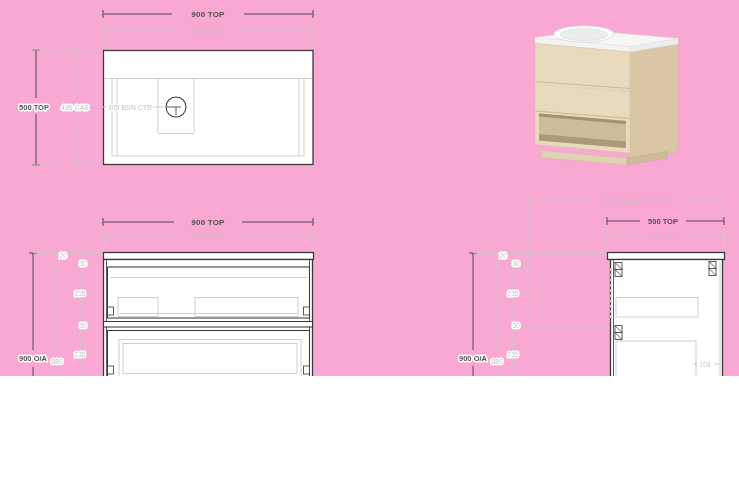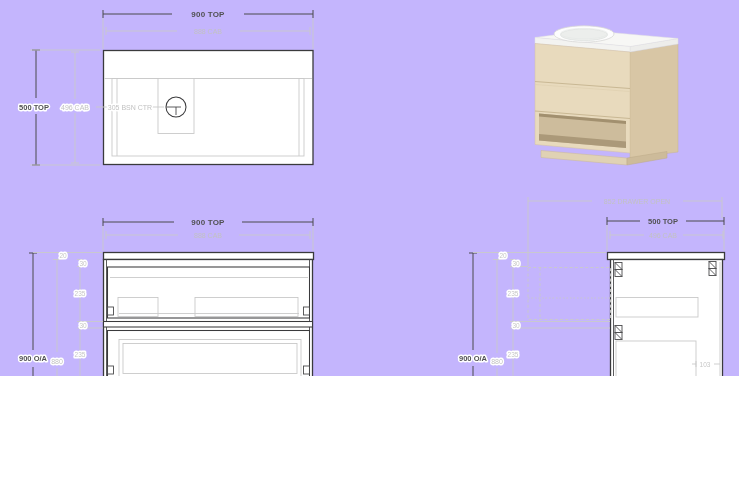--- a/index.html
+++ b/index.html
@@ -1,16 +1,16 @@
 <!DOCTYPE html>
 <html><head>
 <meta charset="utf-8">
 <style>
   html,body{margin:0;padding:0;background:#fff;}
-  .stage{position:relative;width:739px;height:376px;background:#c4b5fd;overflow:hidden;
+  .stage{position:relative;width:739px;height:376px;background:#f9a8d4;overflow:hidden;
          font-family:"Liberation Sans",sans-serif;}
   svg{position:absolute;left:0;top:0;}
   
   .lo{stroke:#3a3a3c;stroke-width:1.3;fill:#fff;}          
   .lo2{stroke:#3a3a3c;stroke-width:1.05;fill:#fff;}
   .ld{stroke:#4a4a4c;stroke-width:1;fill:none;}            
   .ldt{stroke:#4a4a4c;stroke-width:0.9;fill:none;}         
   .ll{stroke:#c9c9c9;stroke-width:0.9;fill:none;}          
   .llf{stroke:#c9c9c9;stroke-width:0.9;fill:#fff;}
   .dash{stroke-dasharray:3 2.2;}

